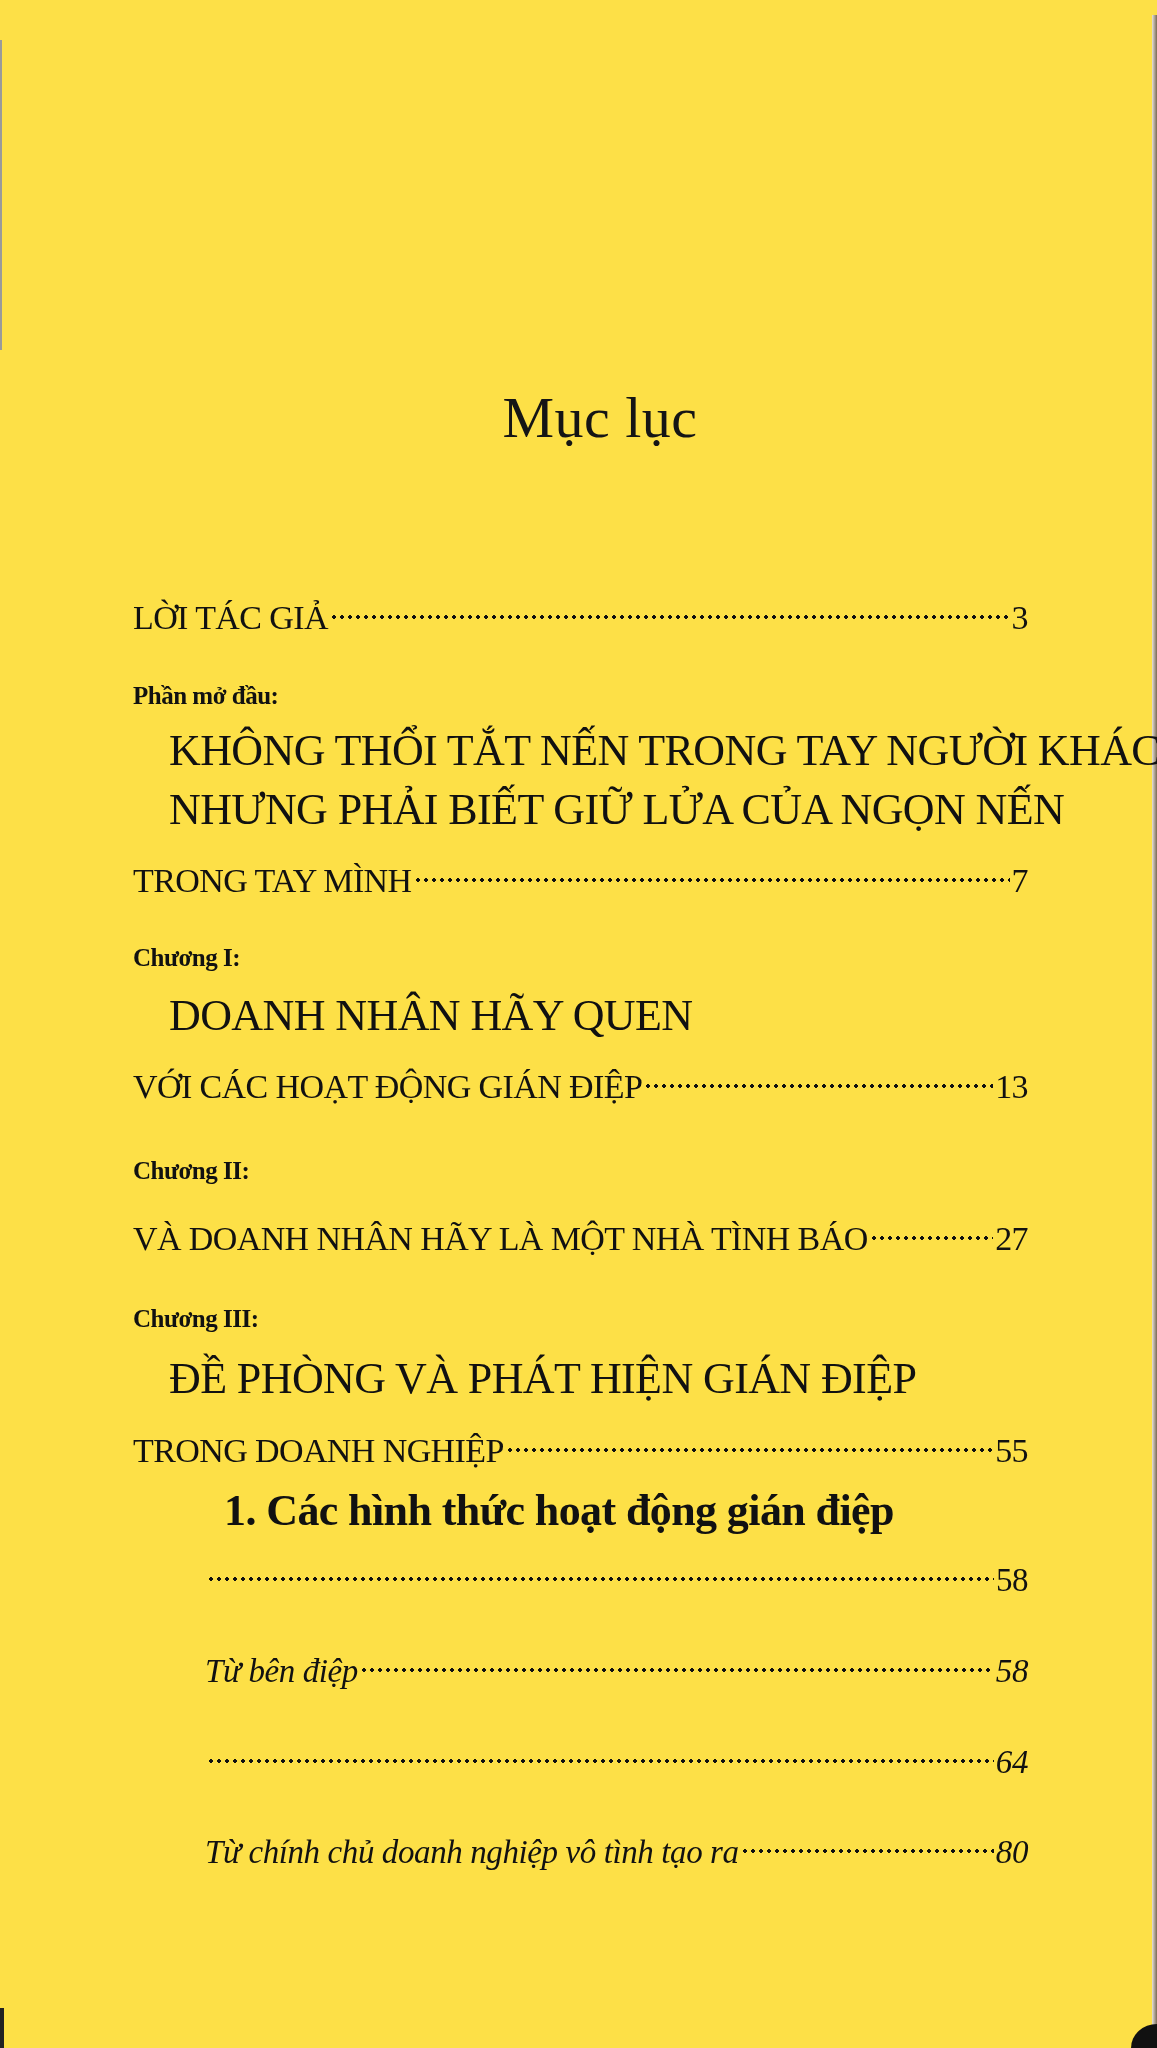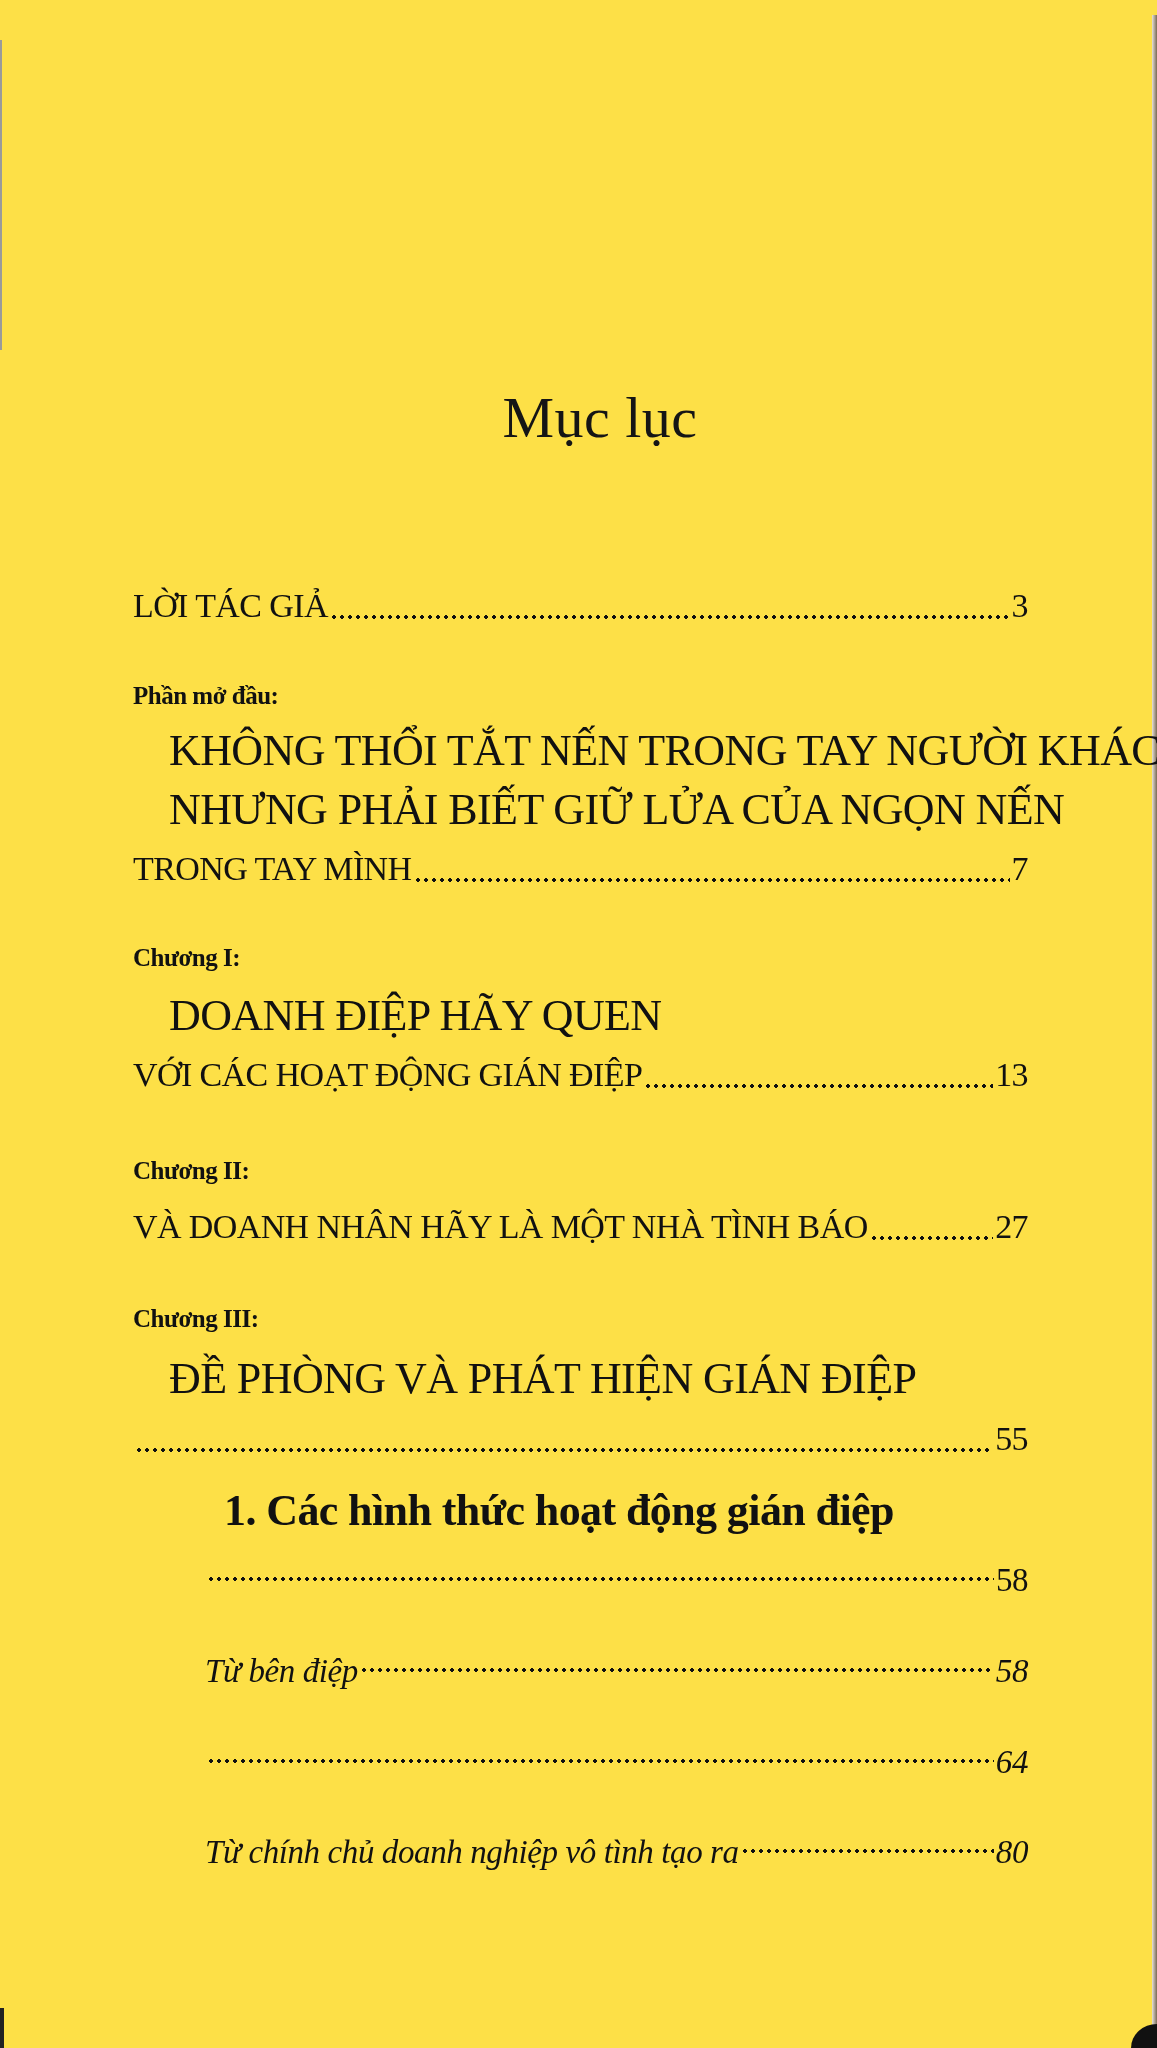--- a/index.html
+++ b/index.html
@@ -105,21 +105,20 @@
     .label {
       position: absolute;
       left: 0;
       font-size: 25px;
       font-weight: bold;
       line-height: 46px;
       letter-spacing: -0.5px;
     }
     .caps {
       letter-spacing: -0.6px;
-      align-items: flex-end;
     }
     .sub-bold {
       font-weight: bold;
       font-size: 33px;
       letter-spacing: -0.5px;
     }
     .ital {
       font-style: italic;
       font-size: 33px;
       letter-spacing: -0.4px;
@@ -156,37 +155,38 @@
     <div class="label" style="top:673px;">Phần mở đầu:</div>
     <div class="plain" style="top:728px;">KHÔNG THỔI TẮT NẾN TRONG TAY NGƯỜI KHÁC</div>
     <div class="plain" style="top:787px;">NHƯNG PHẢI BIẾT GIỮ LỬA CỦA NGỌN NẾN</div>
     <div class="line caps" style="top:846px;">
       <span class="txt">TRONG TAY MÌNH</span>
       <span class="leader"></span>
       <span class="pg">7</span>
     </div>
 
     <div class="label" style="top:935px;">Chương I:</div>
-    <div class="plain" style="top:993px;">DOANH ĐIỆP HÃY QUEN</div>
+    <div class="plain" style="top:993px;">DOANH NHÂN HÃY QUEN</div>
     <div class="line caps" style="top:1052px;">
       <span class="txt">VỚI CÁC HOẠT ĐỘNG GIÁN ĐIỆP</span>
       <span class="leader"></span>
       <span class="pg">13</span>
     </div>
 
     <div class="label" style="top:1148px;">Chương II:</div>
     <div class="line caps" style="top:1204px;">
       <span class="txt">VÀ DOANH NHÂN HÃY LÀ MỘT NHÀ TÌNH BÁO</span>
       <span class="leader"></span>
       <span class="pg">27</span>
     </div>
 
     <div class="label" style="top:1296px;">Chương III:</div>
     <div class="plain" style="top:1356px;">ĐỀ PHÒNG VÀ PHÁT HIỆN GIÁN ĐIỆP</div>
     <div class="line caps" style="top:1416px;">
+      <span class="txt">TRONG DOANH NGHIỆP</span>
       <span class="leader"></span>
       <span class="pg">55</span>
     </div>
 
     <div class="plain sub-bold" style="top:1488px; left:55px;">1. Các hình thức hoạt động gián điệp</div>
     <div class="line sub-bold" style="top:1545px; left:72px; width:823px;">
       <span class="leader"></span>
       <span class="pg" style="font-weight:normal;">58</span>
     </div>
 

